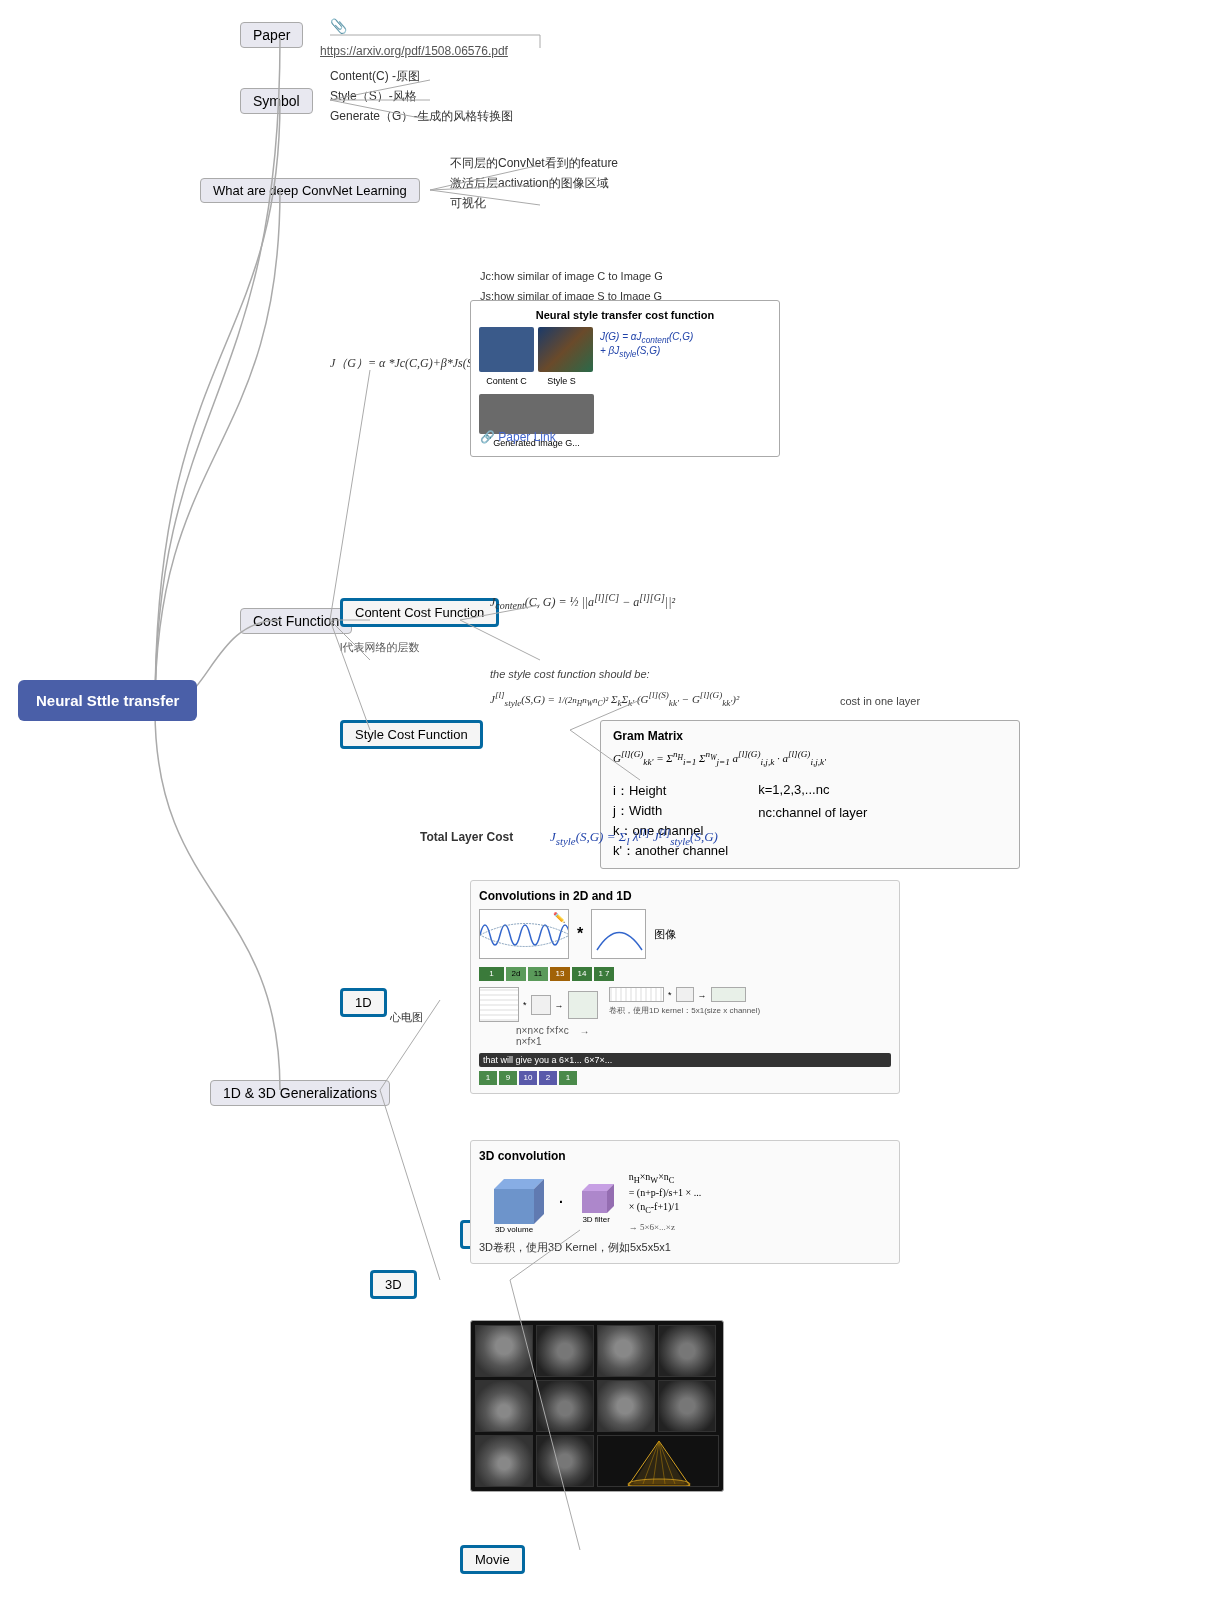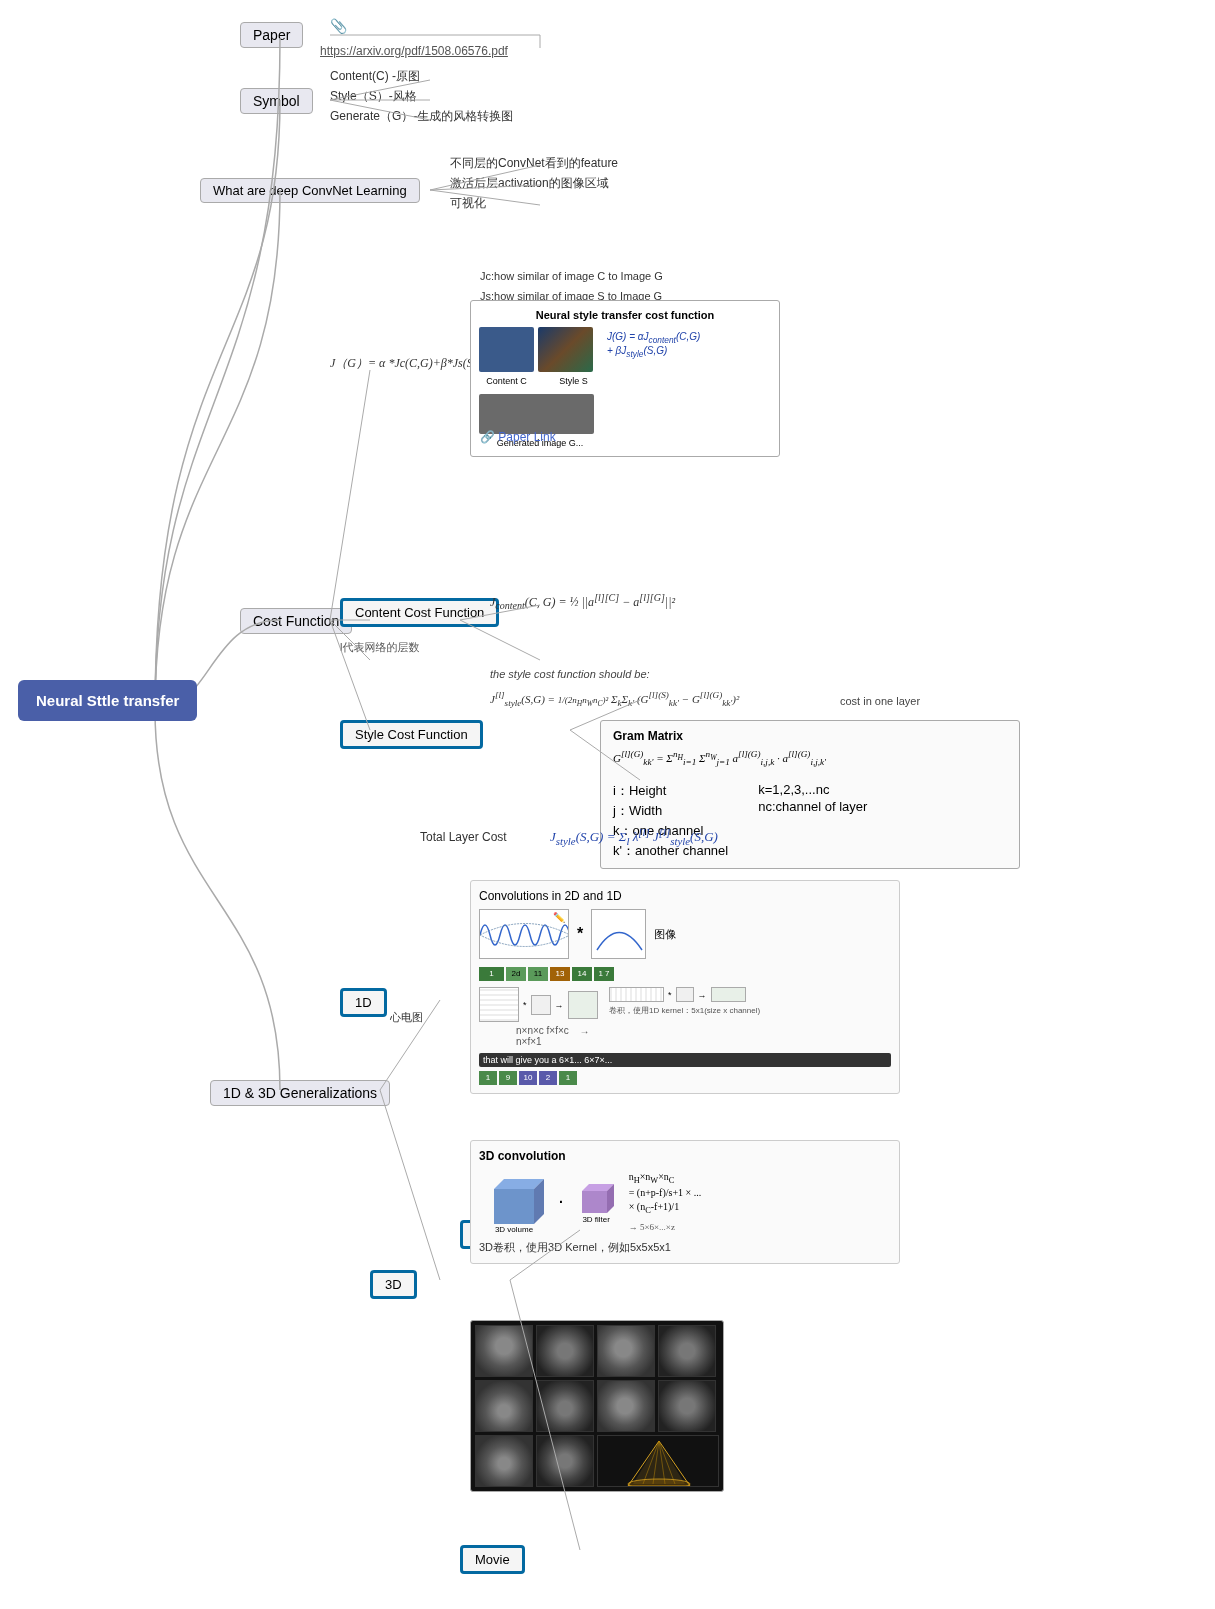--- a/index.html
+++ b/index.html
@@ -197,21 +197,21 @@
 
   <div class="neural-cost-box" style="left:470px; top:300px; width:310px; padding:8px;">
     <div style="font-weight:600; font-size:11px; margin-bottom:6px; text-align:center;">Neural style transfer cost function</div>
     <div style="display:flex; gap:6px; align-items:flex-start;">
 
       <div style="display:flex; flex-direction:column; gap:4px;">
         <div style="display:flex; gap:4px;">
           <div style="width:55px;height:45px;background:#3a5a8a; border-radius:2px;"></div>
           <div style="width:55px;height:45px;background:linear-gradient(135deg,#1a3a6a 0%,#6a4a2a 50%,#2a6a4a 100%); border-radius:2px;"></div>
         </div>
-        <div style="font-size:9px; display:flex; gap:12px;">
+        <div style="font-size:9px; display:flex; gap:0;">
           <span style="width:55px; text-align:center;">Content C</span>
           <span style="width:55px; text-align:center;">Style S</span>
         </div>
         <div style="width:115px;height:40px;background:#6a6a6a; border-radius:2px; margin-top:4px;"></div>
         <div style="font-size:9px; text-align:center;">Generated image G...</div>
       </div>
 
       <div style="flex:1; font-size:10px; color:#2244aa; font-style:italic; padding-top:4px;">
         J(G) = αJ<sub>content</sub>(C,G)<br>+ βJ<sub>style</sub>(S,G)
       </div>
@@ -256,46 +256,46 @@
       a<sup>[l](G)</sup><sub>i,j,k</sub> · a<sup>[l](G)</sup><sub>i,j,k'</sub>
     </div>
     <div style="font-size:13px; display:flex; gap:30px;">
       <div>
         <div style="margin-bottom:2px;">i：Height</div>
         <div style="margin-bottom:2px;">j：Width</div>
         <div style="margin-bottom:2px;">k：one channel</div>
         <div>k'：another channel</div>
       </div>
       <div>
-        <div style="margin-bottom:2px;">k=1,2,3,...nc</div>
+        <div style="margin-bottom:8px;">k=1,2,3,...nc</div>
         <div>nc:channel of layer</div>
       </div>
     </div>
   </div>
 
-  <div class="text-label" style="left:420px; top:830px; font-size:12px; font-weight:400;">
+  <div class="text-label" style="left:420px; top:830px; font-size:12px; font-weight:700;">
     <span>Total Layer Cost</span>
   </div>
   <div class="text-label formula" style="left:550px; top:826px; font-size:13px; font-family:'Times New Roman', serif; color:#2244aa; font-style:italic;">
     J<sub>style</sub>(S,G) = Σ<sub>l</sub> λ<sup>[l]</sup> J<sup>[l]</sup><sub>style</sub>(S,G)
   </div>
 
   <div class="branch-box level1" style="left:210px; top:1080px;">
     <span>1D &amp; 3D Generalizations</span>
   </div>
 
   <div class="branch-box" style="left:340px; top:988px; background:#f5f5f5;">
     <span>1D</span>
   </div>
   <div class="text-label" style="left:390px; top:1010px; font-size:11px;">
     <span>心电图</span>
   </div>
 
   <div style="position:absolute; left:470px; top:880px; width:430px; border:1px solid #ccc; background:#fafafa; padding:8px; border-radius:3px;">
-    <div style="font-weight:400; font-size:12px; margin-bottom:6px;">Convolutions in 2D and 1D</div>
+    <div style="font-weight:700; font-size:12px; margin-bottom:6px;">Convolutions in 2D and 1D</div>
 
     <div style="display:flex; align-items:center; gap:8px; margin-bottom:8px;">
       <div style="width:90px; height:50px; background:#fff; border:1px solid #aaa; position:relative; overflow:hidden;">
         <svg width="90" height="50">
           <path d="M0,25 Q5,5 10,25 Q15,45 20,25 Q25,5 30,25 Q35,45 40,25 Q45,5 50,25 Q55,45 60,25 Q65,5 70,25 Q75,45 80,25 Q85,5 90,25" stroke="#3366cc" fill="none" stroke-width="1.5"></path>
 
           <path d="M0,25 Q45,2 90,25 Q45,48 0,25" stroke="#6688aa" fill="none" stroke-width="0.8" stroke-dasharray="2,1"></path>
         </svg>
         
         <span style="position:absolute;top:2px;right:2px;font-size:10px;">✏️</span>

